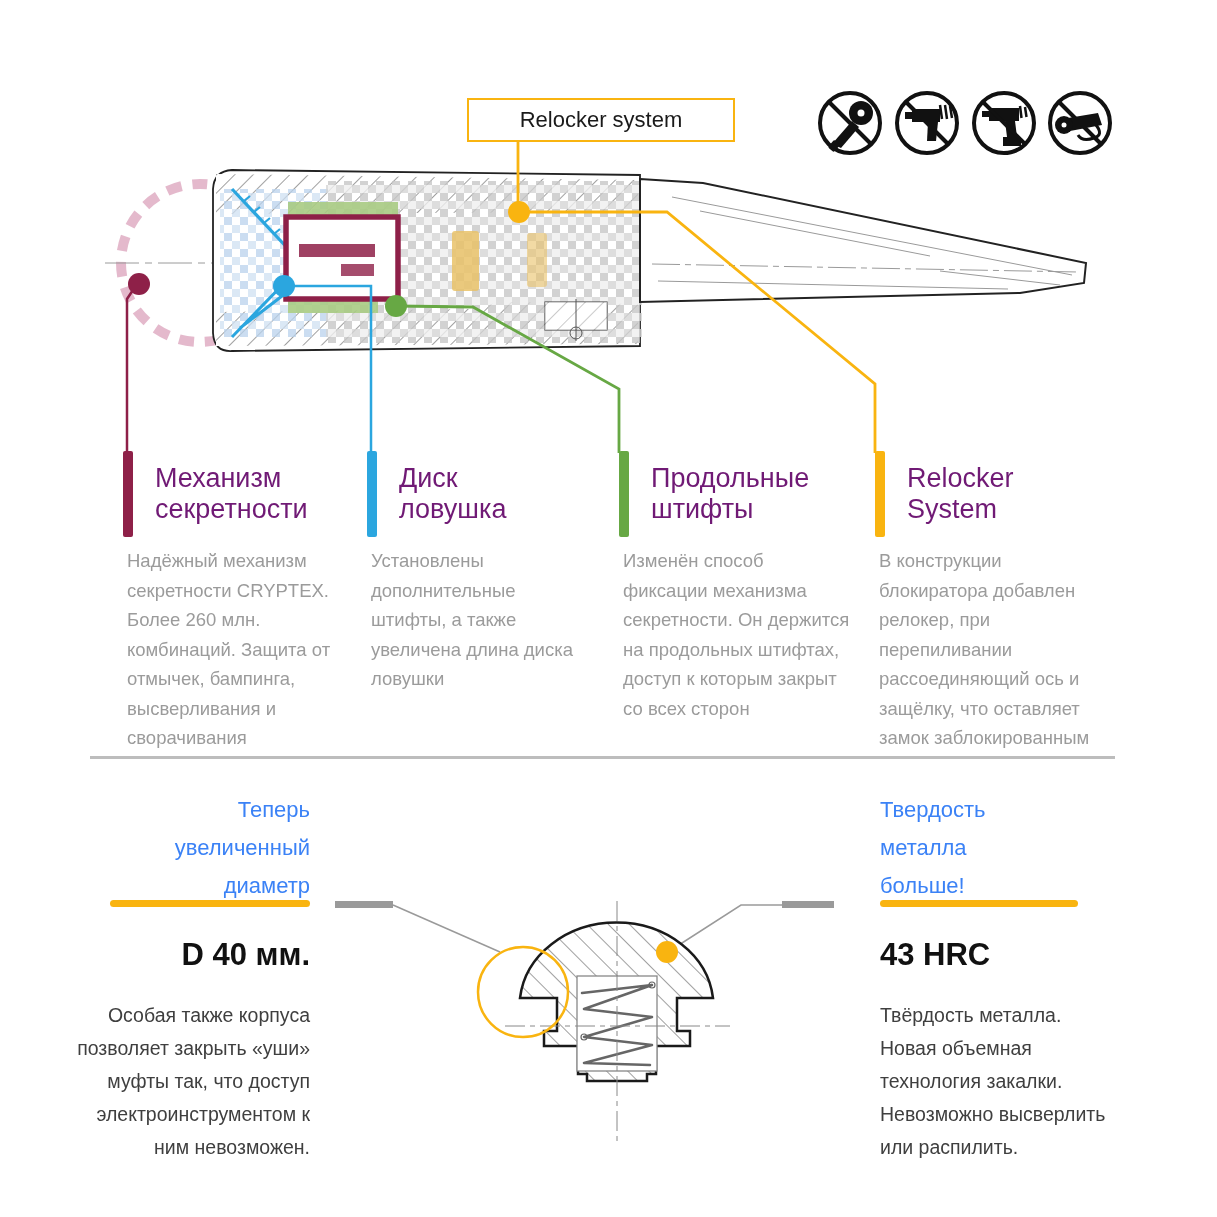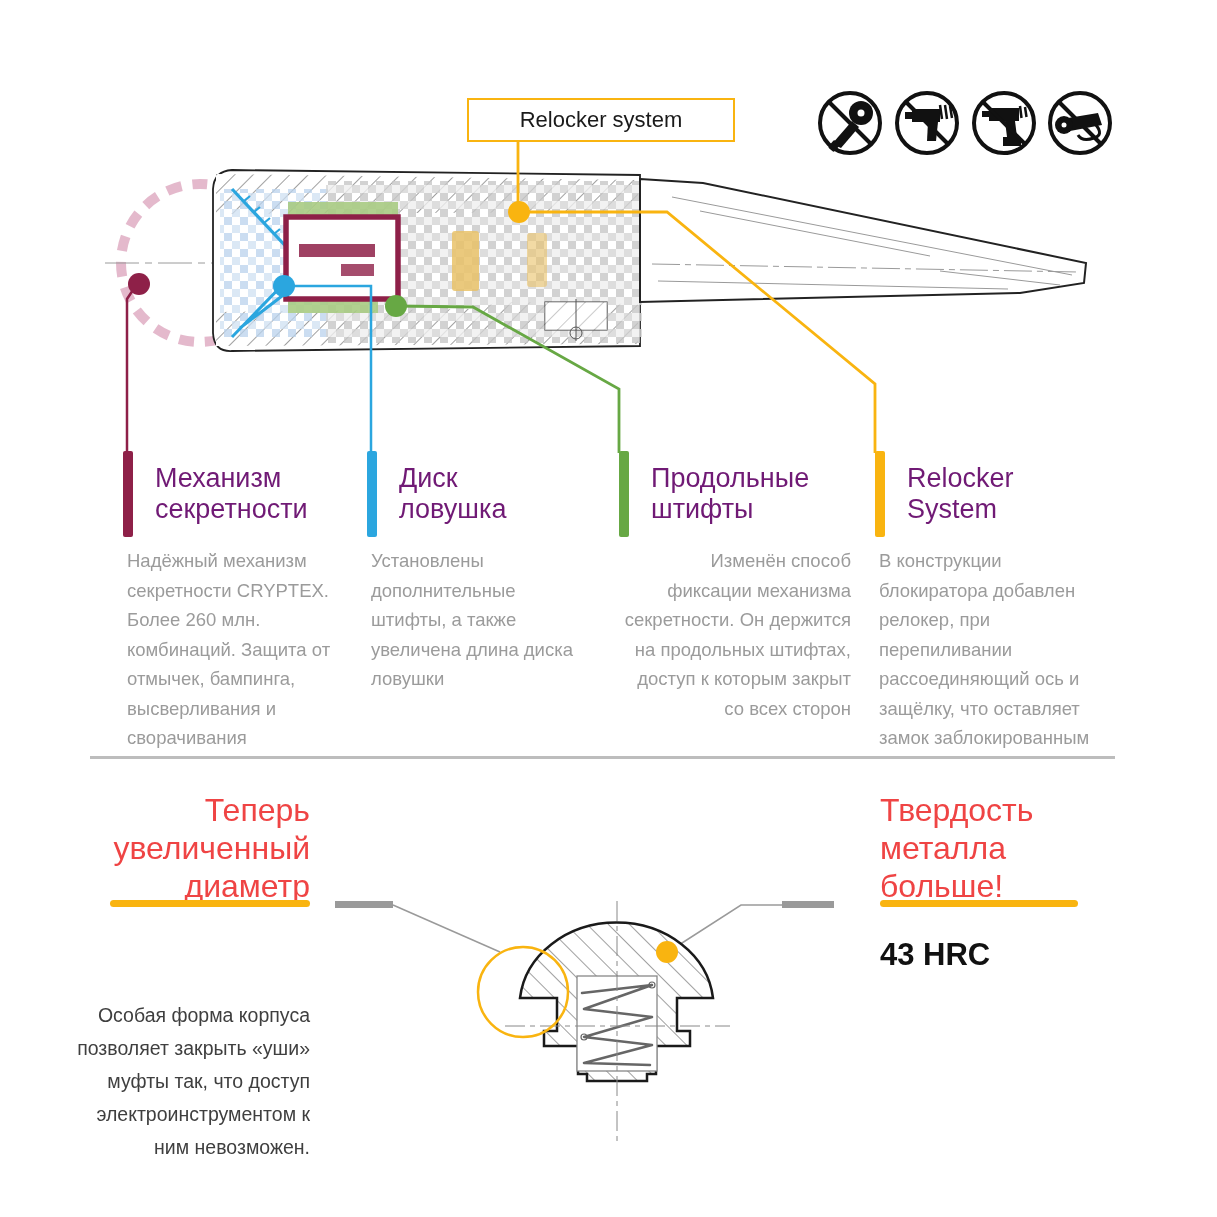--- a/index.html
+++ b/index.html
@@ -18,24 +18,24 @@
   .feature .ftitle{
     position:absolute;left:32px;top:14px;width:230px;
     font-size:27px;line-height:31px;color:#701a75;white-space:pre-line;
   }
   .feature .fbody{
     position:absolute;left:4px;top:97px;
     font-size:18.5px;line-height:29.5px;color:#9b9b9b;
   }
   #f1{left:123px;} #f1 .fbody{width:205px;}
   #f2{left:367px;} #f2 .fbody{width:218px;}
-  #f3{left:619px;} #f3 .fbody{width:228px;text-align:right;}
+  #f3{left:619px;} #f3 .fbody{width:228px;}
   #f4{left:875px;} #f4 .fbody{width:222px;}
   .divider{position:absolute;left:90px;top:715px;width:1025px;height:3px;background:#bdbdbd;}
-  .big-title{position:absolute;font-size:32px;line-height:38px;color:#ef4444;white-space:pre-line;}
+  .big-title{position:absolute;font-size:22px;line-height:38px;color:#3b82f6;white-space:pre-line;}
   #bl-title{left:65px;top:750px;width:245px;text-align:right;}
   #br-title{left:880px;top:750px;width:245px;text-align:left;}
   .rule{position:absolute;top:859px;height:7px;border-radius:3.5px;background:#f9b410;}
   #bl-rule{left:110px;width:200px;}
   #br-rule{left:880px;width:198px;}
   .big-value{position:absolute;top:896px;font-size:31px;font-weight:bold;color:#111;}
   #bl-value{left:65px;width:245px;text-align:right;}
   #br-value{left:880px;width:245px;text-align:left;}
   .big-body{position:absolute;top:958px;font-size:19.5px;line-height:33px;color:#3f3f3f;}
   #bl-body{left:58px;width:252px;text-align:right;}
@@ -192,27 +192,29 @@
 System</div>
     <div class="fbody">В конструкции блокиратора добавлен релокер, при перепиливании рассоединяющий ось и защёлку, что оставляет замок заблокированным</div>
   </div>
 
   <div class="divider"></div>
 
   <div class="big-title" id="bl-title">Теперь
 увеличенный
 диаметр</div>
   <div class="rule" id="bl-rule"></div>
-  <div class="big-body" id="bl-body">Особая форма корпуса позволяет закрыть «уши» муфты так, что доступ электроинструментом к ним невозможен.</div>
+  <div class="big-value" id="bl-value">D 40 мм.</div>
+  <div class="big-body" id="bl-body">Особая также корпуса позволяет закрыть «уши» муфты так, что доступ электроинструментом к ним невозможен.</div>
 
   <div class="big-title" id="br-title">Твердость
 металла
 больше!</div>
   <div class="rule" id="br-rule"></div>
   <div class="big-value" id="br-value">43 HRC</div>
+  <div class="big-body" id="br-body">Твёрдость металла. Новая объемная технология закалки. Невозможно высверлить или распилить.</div>
 
   <svg width="1217" height="280" viewBox="0 840 1217 280" style="top:840px">
 
     <rect x="335" y="860" width="58" height="7" fill="#9a9a9a"></rect>
     <rect x="782" y="860" width="52" height="7" fill="#9a9a9a"></rect>
     <path d="M393,864 L500,911" fill="none" stroke="#9a9a9a" stroke-width="1.5"></path>
     <path d="M668,911 L741,864 L782,864" fill="none" stroke="#9a9a9a" stroke-width="1.5"></path>
 
     <g>
       <path d="M520,957 A97,84 0 0 1 713,957 L677,957 L677,990 L690,990 L690,1005 L656,1005 L656,1033 L647,1033 L647,1040 L587,1040 L587,1033 L578,1033 L578,1005 L544,1005 L544,990 L557,990 L557,957 Z" fill="url(#hatchB2)" stroke="#1a1a1a" stroke-width="2.5"></path>

